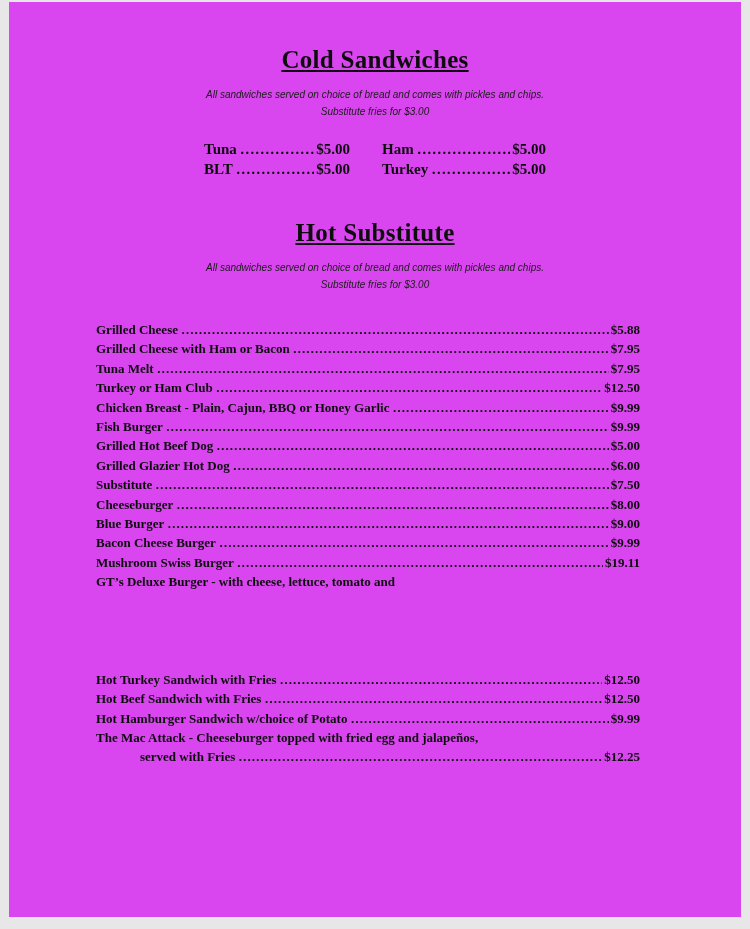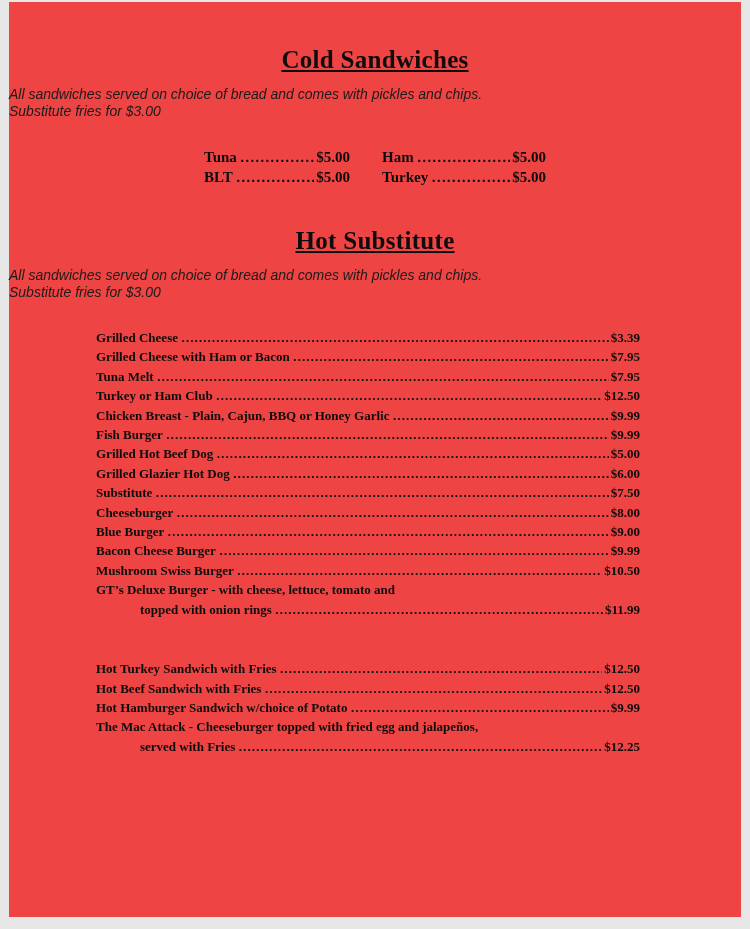--- a/index.html
+++ b/index.html
@@ -11,61 +11,62 @@
     overflow: hidden;
     position: relative;
     font-family: "Liberation Serif", serif;
   }
   .page {
     position: absolute;
     left: 9px;
     top: 2px;
     width: 732px;
     height: 915px;
-    background: #ef4444;
+    background: #d946ef;
     color: #0d0d0d;
     padding-top: 44px;
   }
   .section-title {
     margin: 0 0 12px 0;
     text-align: center;
     font-family: "Liberation Serif", serif;
     font-size: 25px;
     font-weight: bold;
     text-decoration: underline;
     letter-spacing: 0.3px;
   }
   .subtitle {
     margin: 0;
+    text-align: center;
     font-family: "Liberation Sans", sans-serif;
     font-style: italic;
-    font-size: 14px;
+    font-size: 10px;
     line-height: 17px;
     color: #1b1b1b;
   }
   .cold-grid {
     display: flex;
     justify-content: center;
     gap: 32px;
-    margin-top: 28px;
+    margin-top: 20px;
     font-weight: bold;
     font-size: 15px;
     line-height: 19.5px;
     align-items: flex-end;
   }
   .cold-col { width: 146px; }
   .cold-col.wide { width: 164px; }
   .hot-section { margin-top: 40px; }
   .menu-list {
     margin: 27px 101px 0 87px;
     font-weight: bold;
     font-size: 13px;
     line-height: 19.4px;
   }
-  .menu-list.second { margin-top: 40px; }
+  .menu-list.second { margin-top: 78px; }
   .menu-row { display: flex; align-items: baseline; }
   .menu-row.indented { padding-left: 44px; }
   .item-name { white-space: nowrap; }
   .leader {
     flex: 1 1 auto;
     overflow: hidden;
     white-space: nowrap;
     margin: 0 2px 0 3px;
   }
   .leader::after {
@@ -111,21 +112,21 @@
   </section>
 
   <section class="hot-section">
     <h1 class="section-title">Hot Substitute</h1>
     <p class="subtitle">All sandwiches served on choice of bread and comes with pickles and chips.</p>
     <p class="subtitle">Substitute fries for $3.00</p>
     <div class="menu-list" id="hot-list-1">
         <div class="menu-row">
           <span class="item-name">Grilled Cheese</span>
           <span class="leader"></span>
-          <span class="price">$3.39</span>
+          <span class="price">$5.88</span>
         </div>
         <div class="menu-row">
           <span class="item-name">Grilled Cheese with Ham or Bacon</span>
           <span class="leader"></span>
           <span class="price">$7.95</span>
         </div>
         <div class="menu-row">
           <span class="item-name">Tuna Melt</span>
           <span class="leader"></span>
           <span class="price">$7.95</span>
@@ -171,29 +172,24 @@
           <span class="price">$9.00</span>
         </div>
         <div class="menu-row">
           <span class="item-name">Bacon Cheese Burger</span>
           <span class="leader"></span>
           <span class="price">$9.99</span>
         </div>
         <div class="menu-row">
           <span class="item-name">Mushroom Swiss Burger</span>
           <span class="leader"></span>
-          <span class="price">$10.50</span>
+          <span class="price">$19.11</span>
         </div>
         <div class="menu-row">
           <span class="item-name">GT’s Deluxe Burger - with cheese, lettuce, tomato and</span>
-        </div>
-        <div class="menu-row indented">
-          <span class="item-name">topped with onion rings</span>
-          <span class="leader"></span>
-          <span class="price">$11.99</span>
         </div>
       </div>
     <div class="menu-list second" id="hot-list-2">
         <div class="menu-row">
           <span class="item-name">Hot Turkey Sandwich with Fries</span>
           <span class="leader"></span>
           <span class="price">$12.50</span>
         </div>
         <div class="menu-row">
           <span class="item-name">Hot Beef Sandwich with Fries</span>

